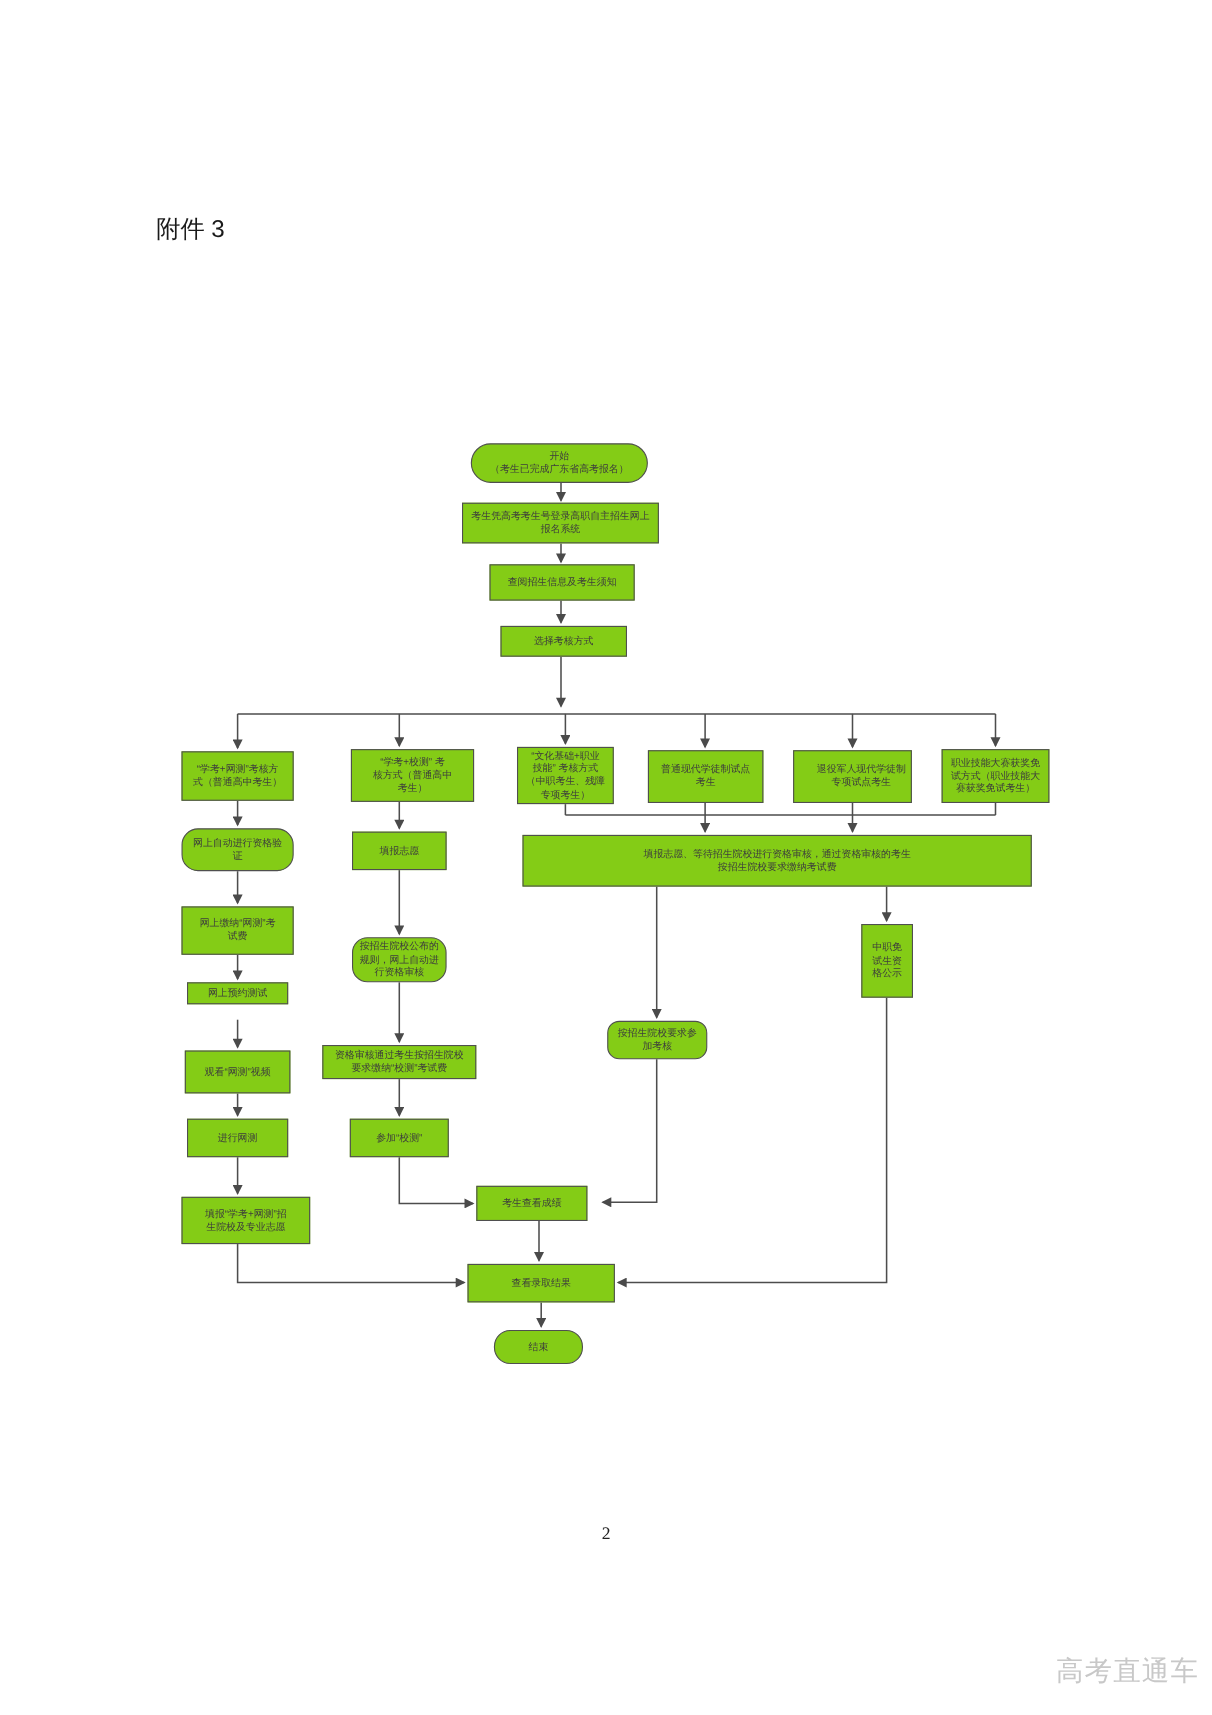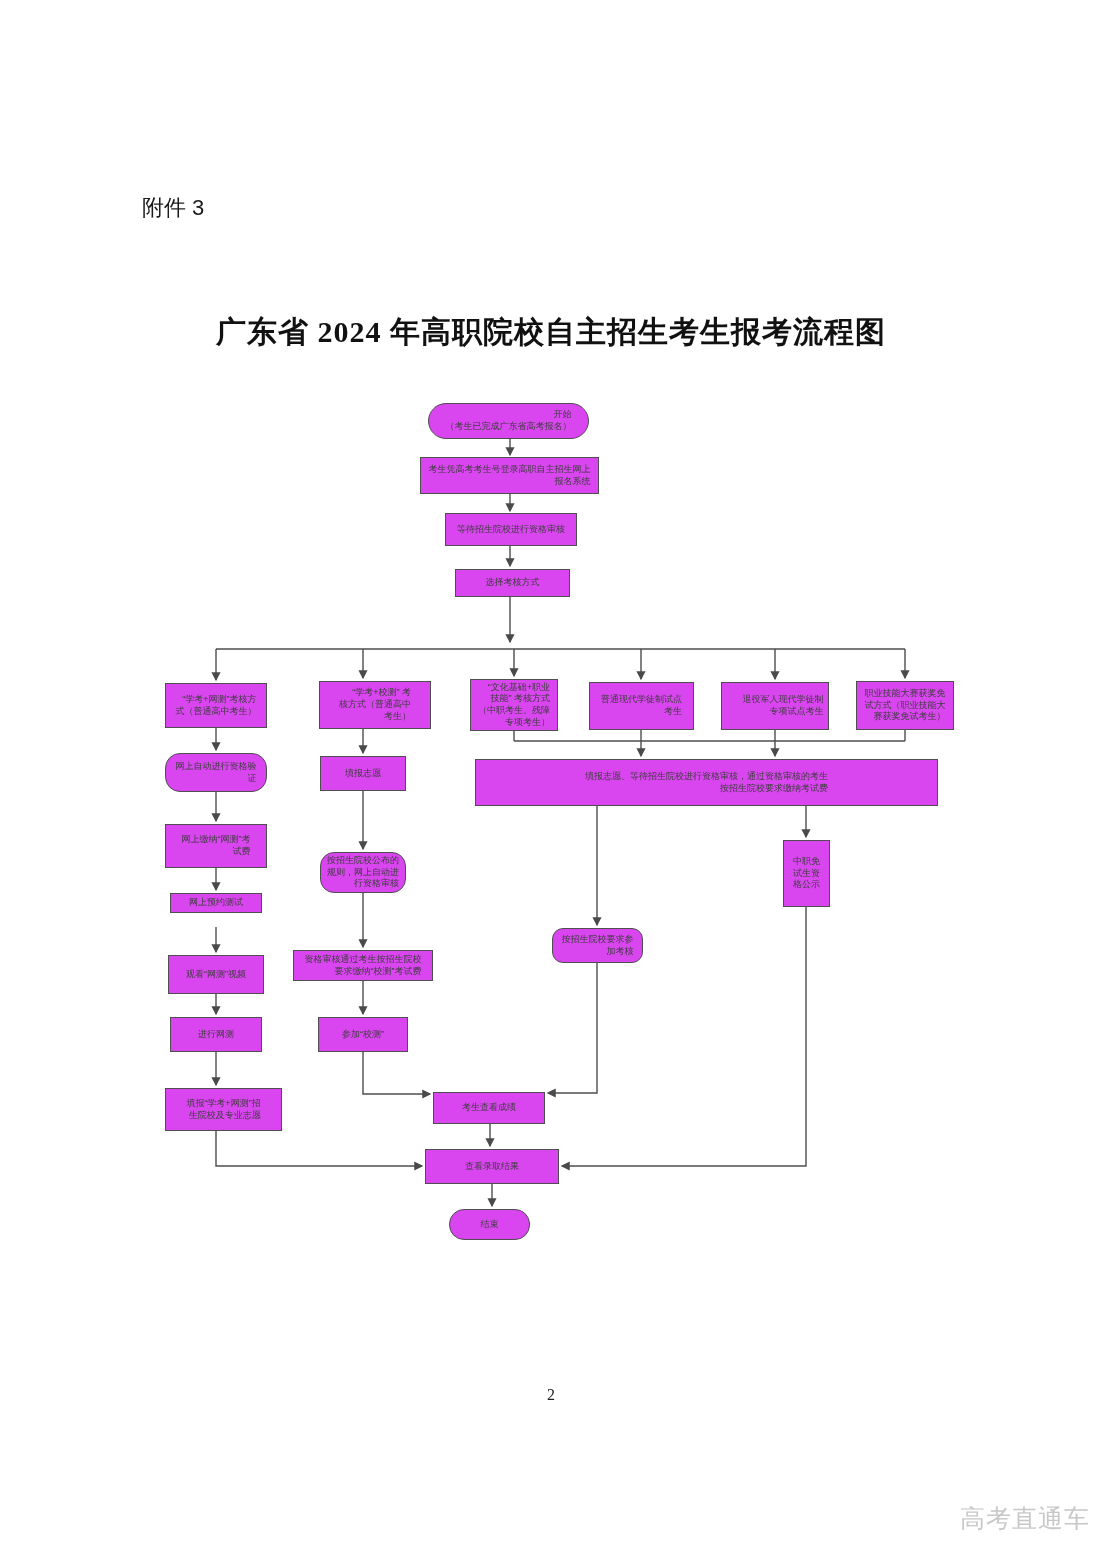--- a/index.html
+++ b/index.html
@@ -4,39 +4,38 @@
 <style>
   html,body{margin:0;padding:0;background:#ffffff;}
   .page{position:relative;width:1102px;height:1559px;background:#ffffff;overflow:hidden;
         font-family:"Liberation Sans",sans-serif;}
   .attachment{position:absolute;left:142px;top:193px;font-size:22px;color:#1a1a1a;
         font-family:"Liberation Sans",sans-serif;}
   .doc-title{position:absolute;left:0;top:312px;width:1102px;text-align:center;
         font-family:"Liberation Serif",serif;font-weight:bold;font-size:30px;color:#111;
         letter-spacing:1px;}
   .connectors{position:absolute;left:0;top:0;}
-  .node{position:absolute;box-sizing:border-box;border:1.5px solid #4f4f4f;background:#d946ef;
-        display:flex;align-items:center;justify-content:center;text-align:right;
+  .node{position:absolute;box-sizing:border-box;border:1.5px solid #4f4f4f;background:#84cc16;
+        display:flex;align-items:center;justify-content:center;text-align:center;
         font-size:9px;line-height:1.3;color:#3d3d3d;white-space:pre-line;padding:2px 4px;}
   .stadium{border-radius:19px;}
   .note{position:absolute;left:142px;top:1268px;width:826px;font-size:20px;line-height:41px;
         color:#1a1a1a;font-family:"Liberation Sans",sans-serif;}
   .note .l1{text-indent:69px;}
   .page-number{position:absolute;left:0;top:1386px;width:1102px;text-align:center;
         font-family:"Liberation Serif",serif;font-size:16px;color:#222;}
   .watermark{position:absolute;left:960px;top:1502px;font-size:25px;color:#c8c8c8;
         letter-spacing:1px;font-family:"Liberation Sans",sans-serif;}
 </style>
 </head>
 <body>
 
 <div class="page">
 
   <div class="attachment">附件 3</div>
-  <div class="doc-title">广东省 2024 年高职院校自主招生考生报考流程图</div>
 
   <svg class="connectors" width="1102" height="1559" viewBox="0 0 1102 1559">
     <defs>
       <marker id="arr" viewBox="0 0 10 10" refX="8.5" refY="5" markerWidth="7.5" markerHeight="6.5" orient="auto">
         <path d="M0,0 L10,5 L0,10 z" fill="#4a4a4a"></path>
       </marker>
     </defs>
     <g fill="none" stroke="#4d4d4d" stroke-width="1.4">
 
       <path d="M510,439 V455" marker-end="url(#arr)"></path>
@@ -82,21 +81,21 @@
       <path d="M490,1110 V1146" marker-end="url(#arr)"></path>
 
       <path d="M492,1184 V1206" marker-end="url(#arr)"></path>
     </g>
   </svg>
 
   <div class="node stadium" style="left:428px;top:403px;width:161px;height:36px;">开始
 （考生已完成广东省高考报名）</div>
   <div class="node" style="left:420px;top:457px;width:179px;height:37px;">考生凭高考考生号登录高职自主招生网上
 报名系统</div>
-  <div class="node" style="left:445px;top:513px;width:132px;height:33px;">等待招生院校进行资格审核</div>
+  <div class="node" style="left:445px;top:513px;width:132px;height:33px;">查阅招生信息及考生须知</div>
   <div class="node" style="left:455px;top:569px;width:115px;height:28px;">选择考核方式</div>
 
   <div class="node" style="left:165px;top:683px;width:102px;height:45px;">“学考+网测”考核方
 式（普通高中考生）</div>
   <div class="node" style="left:319px;top:681px;width:112px;height:48px;">“学考+校测” 考
 核方式（普通高中
 考生）</div>
   <div class="node" style="left:470px;top:679px;width:88px;height:52px;">“文化基础+职业
 技能” 考核方式
 （中职考生、残障
@@ -128,21 +127,21 @@
   <div class="node" style="left:318px;top:1017px;width:90px;height:35px;">参加“校测”</div>
 
   <div class="node" style="left:475px;top:759px;width:463px;height:47px;">填报志愿、等待招生院校进行资格审核，通过资格审核的考生
 按招生院校要求缴纳考试费</div>
   <div class="node" style="left:552px;top:928px;width:91px;height:35px;border-radius:11px;">按招生院校要求参
 加考核</div>
   <div class="node" style="left:783px;top:840px;width:47px;height:67px;">中职免
 试生资
 格公示</div>
 
-  <div class="node" style="left:433px;top:1078px;width:112px;height:32px;margin-top:14px;">考生查看成绩</div>
+  <div class="node" style="left:433px;top:1078px;width:101px;height:32px;">考生查看成绩</div>
   <div class="node" style="left:425px;top:1149px;width:134px;height:35px;">查看录取结果</div>
   <div class="node stadium" style="left:449px;top:1209px;width:81px;height:31px;border-radius:15px;">结束</div>
 
 
   <div class="page-number">2</div>
   <div class="watermark">高考直通车</div>
 
 </div>
 
 </body></html>

